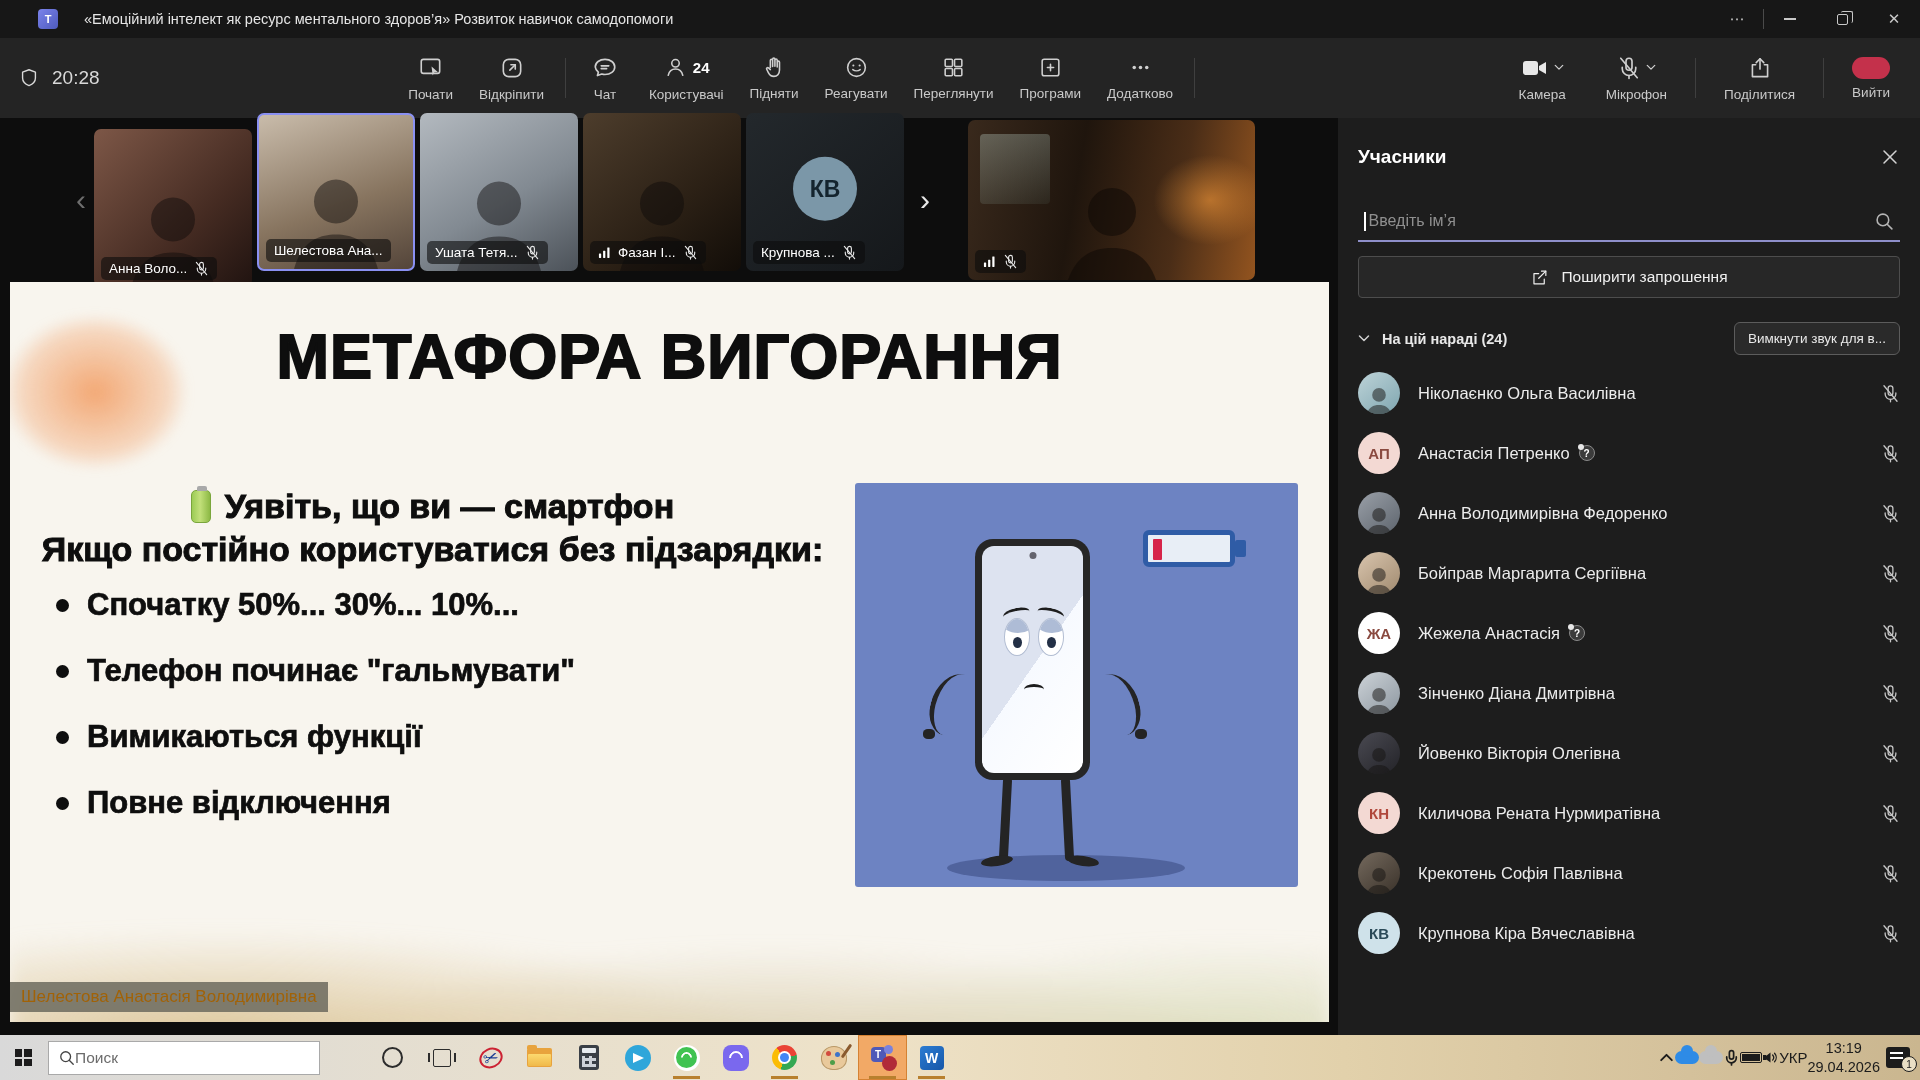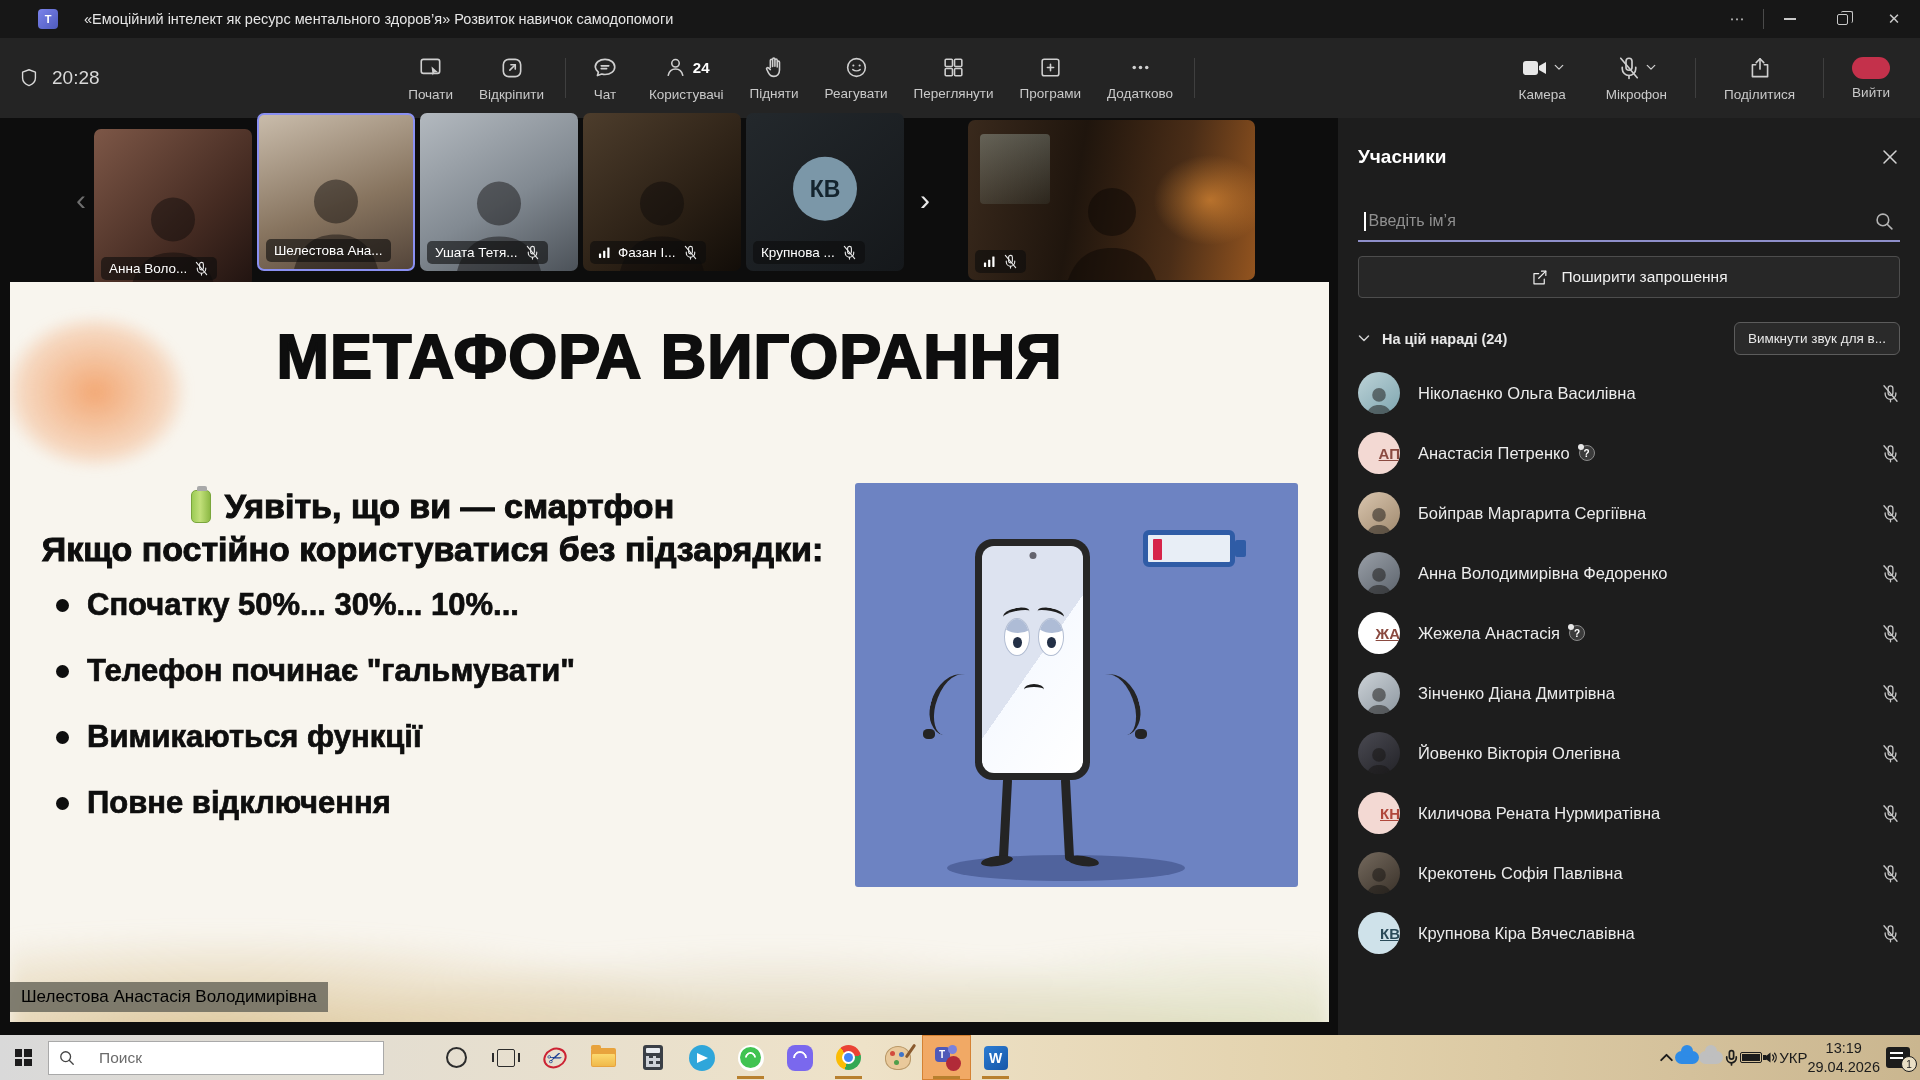--- a/index.html
+++ b/index.html
@@ -85,21 +85,21 @@
     font-size:34px; font-weight:800; -webkit-text-stroke:1px #0e0e0e; line-height:1.25; }
   .sub-l1 { display:flex; align-items:center; justify-content:center; gap:14px; }
   .batt-emoji { width:20px; height:33px; border-radius:5px; position:relative; flex:none;
     background:linear-gradient(90deg,#9ccb55,#c2e07a 45%,#8db945); border:1px solid #7aa63c; }
   .batt-emoji::before { content:""; position:absolute; top:-5px; left:5px; width:10px; height:5px;
     background:#a9a9a9; border-radius:2px 2px 0 0; }
   .bullets { position:absolute; left:46px; top:290px; display:flex; flex-direction:column; }
   .bullet { height:66px; display:flex; align-items:center; font-size:31px; font-weight:800;
     -webkit-text-stroke:0.7px #0e0e0e; }
   .bullet::before { content:""; width:13px; height:13px; border-radius:50%; background:#0e0e0e; margin-right:18px; }
-  .presenter-tip { position:absolute; left:0; bottom:10px; background:rgba(112,109,97,.88); color:#000000;
+  .presenter-tip { position:absolute; left:0; bottom:10px; background:rgba(112,109,97,.88); color:#a16207;
     font-size:17px; padding:5px 11px; }
 
   
   .illus { position:absolute; left:845px; top:201px; width:443px; height:404px; background:#6d83c2; border-radius:3px; }
   .ph-shadow { position:absolute; left:92px; top:372px; width:238px; height:26px; border-radius:50%;
     background:rgba(34,48,98,.38); }
   .phone { position:absolute; left:120px; top:56px; width:115px; height:241px; background:#262626; border-radius:18px; }
   .screen { position:absolute; inset:7px; border-radius:12px;
     background:linear-gradient(125deg,#dde3f0 0%,#dde3f0 52%,#f7faff 52%,#ffffff 100%); overflow:hidden; }
   .cam-dot { position:absolute; top:6px; left:50%; transform:translateX(-50%); width:7px; height:7px;
@@ -144,40 +144,40 @@
     display:flex; align-items:center; justify-content:center; gap:12px; font-size:15.5px; color:#f0f0f0; }
   .invite-btn svg { width:19px; height:19px; }
   .sect-row { margin-top:24px; display:flex; align-items:center; gap:12px; }
   .sect-row .chv { width:12px; height:9px; color:#cfcfcf; }
   .sect-row .slab { font-size:14.5px; font-weight:600; color:#e8e8e8; }
   .muteall-btn { margin-left:auto; height:33px; border:1px solid #5c5c5c; border-radius:6px; background:#2a2a2a;
     color:#e8e8e8; font-size:13.5px; padding:0 13px; display:flex; align-items:center; }
   .plist { margin-top:8px; }
   .p-row { height:60px; display:flex; align-items:center; }
   .p-avatar { width:42px; height:42px; border-radius:50%; flex:none; position:relative; overflow:hidden;
-    display:flex; align-items:center; justify-content:flex-end;text-decoration:underline; }
+    display:flex; align-items:center; justify-content:center; }
   .p-init { font-size:15px; font-weight:bold; }
   .p-sil { position:absolute; left:50%; bottom:-3px; transform:translateX(-50%); width:34px; height:34px;
     color:rgba(20,18,16,.5); }
   .p-name { margin-left:18px; font-size:16.5px; color:#ececec; white-space:nowrap; }
   .p-badge { margin-left:9px; width:16px; height:16px; border-radius:50%; background:#3b3b3b; border:1px solid #8a8a8a;
     position:relative; flex:none; }
   .p-badge::after { content:"?"; position:absolute; inset:0; display:flex; align-items:center; justify-content:center;
     color:#fff; font-size:10px; font-weight:bold; }
   .p-badge::before { content:""; position:absolute; left:-2px; top:-2px; width:6px; height:6px; border-radius:50%; background:#e8e8e8; }
   .p-row .mo { margin-left:auto; width:19px; height:19px; color:#c6c6c6; }
 
   
   .taskbar { height:45px; display:flex; align-items:center;
     background:linear-gradient(90deg,#d9d9d9 0,#e4ded1 20%,#eee2c8 45%,#e2d1ab 70%,#d4c19b 88%,#cab68f 100%); }
   .start { width:46px; height:100%; display:flex; align-items:center; justify-content:center; }
   .win-logo { width:17px; height:17px; display:grid; grid-template-columns:1fr 1fr; gap:2px; }
   .win-logo span { background:#1c1c1c; }
-  .tsearch { width:336px; height:34px; background:#fff; border:1px solid #a9a9a9; display:flex; align-items:center;
-    padding:0 10px; gap:24px; margin-left:2px; }
+  .tsearch { width:272px; height:34px; background:#fff; border:1px solid #a9a9a9; display:flex; align-items:center;
+    padding:0 10px; gap:0; margin-left:2px; }
   .tsearch svg { width:16px; height:16px; color:#444; }
   .tsearch .ph { color:#6b6b6b; font-size:15.5px; }
   .apps { display:flex; margin-left:48px; }
   .slot { width:49px; height:45px; display:flex; align-items:center; justify-content:center; position:relative; }
   .slot[data-running="true"]::after { content:""; position:absolute; bottom:1px; left:11px; right:11px; height:3px;
     background:#b8802e; }
   .slot[data-active="true"] { background:rgba(243,155,77,.8); box-shadow:inset 0 0 0 1px rgba(210,125,45,.9); }
   .cortana { width:21px; height:21px; border:2.5px solid #2c2c2c; border-radius:50%; }
   .taskview { width:18px; height:18px; border:1.8px solid #2c2c2c; border-radius:2px; position:relative; }
   .taskview::before, .taskview::after { content:""; position:absolute; top:3px; width:2px; height:9px; background:#2c2c2c; }
@@ -601,40 +601,40 @@
           <span class="p-init">АП</span>
 
         </div>
         <span class="p-name">Анастасія Петренко</span>
         <span class="p-badge"></span>
         <svg class="ic mo" viewBox="0 0 16 16" style="stroke-width:1.1">
             <use href="#sym-micoff"></use>
           </svg>
       </div>
       <div class="p-row" data-badge="false">
+        <div class="p-avatar" data-kind="photo" style="background: linear-gradient(140deg, rgb(154, 160, 168), rgb(93, 100, 109)); color: rgb(51, 51, 51);">
+
+          <svg class="fl p-sil" viewBox="0 0 40 40">
+              <use href="#sym-person"></use>
+            </svg>
+        </div>
+        <span class="p-name">Анна Володимирівна Федоренко</span>
+
+        <svg class="ic mo" viewBox="0 0 16 16" style="stroke-width:1.1">
+            <use href="#sym-micoff"></use>
+          </svg>
+      </div>
+      <div class="p-row" data-badge="false">
         <div class="p-avatar" data-kind="photo" style="background: linear-gradient(140deg, rgb(217, 197, 174), rgb(160, 138, 111)); color: rgb(51, 51, 51);">
 
           <svg class="fl p-sil" viewBox="0 0 40 40">
               <use href="#sym-person"></use>
             </svg>
         </div>
         <span class="p-name">Бойправ Маргарита Сергіївна</span>
-
-        <svg class="ic mo" viewBox="0 0 16 16" style="stroke-width:1.1">
-            <use href="#sym-micoff"></use>
-          </svg>
-      </div>
-      <div class="p-row" data-badge="false">
-        <div class="p-avatar" data-kind="photo" style="background: linear-gradient(140deg, rgb(154, 160, 168), rgb(93, 100, 109)); color: rgb(51, 51, 51);">
-
-          <svg class="fl p-sil" viewBox="0 0 40 40">
-              <use href="#sym-person"></use>
-            </svg>
-        </div>
-        <span class="p-name">Анна Володимирівна Федоренко</span>
 
         <svg class="ic mo" viewBox="0 0 16 16" style="stroke-width:1.1">
             <use href="#sym-micoff"></use>
           </svg>
       </div>
       <div class="p-row" data-badge="true">
         <div class="p-avatar" data-kind="initials" style="background: #ffffff; color: rgb(138, 74, 64);">
           <span class="p-init">ЖА</span>
 
         </div>

